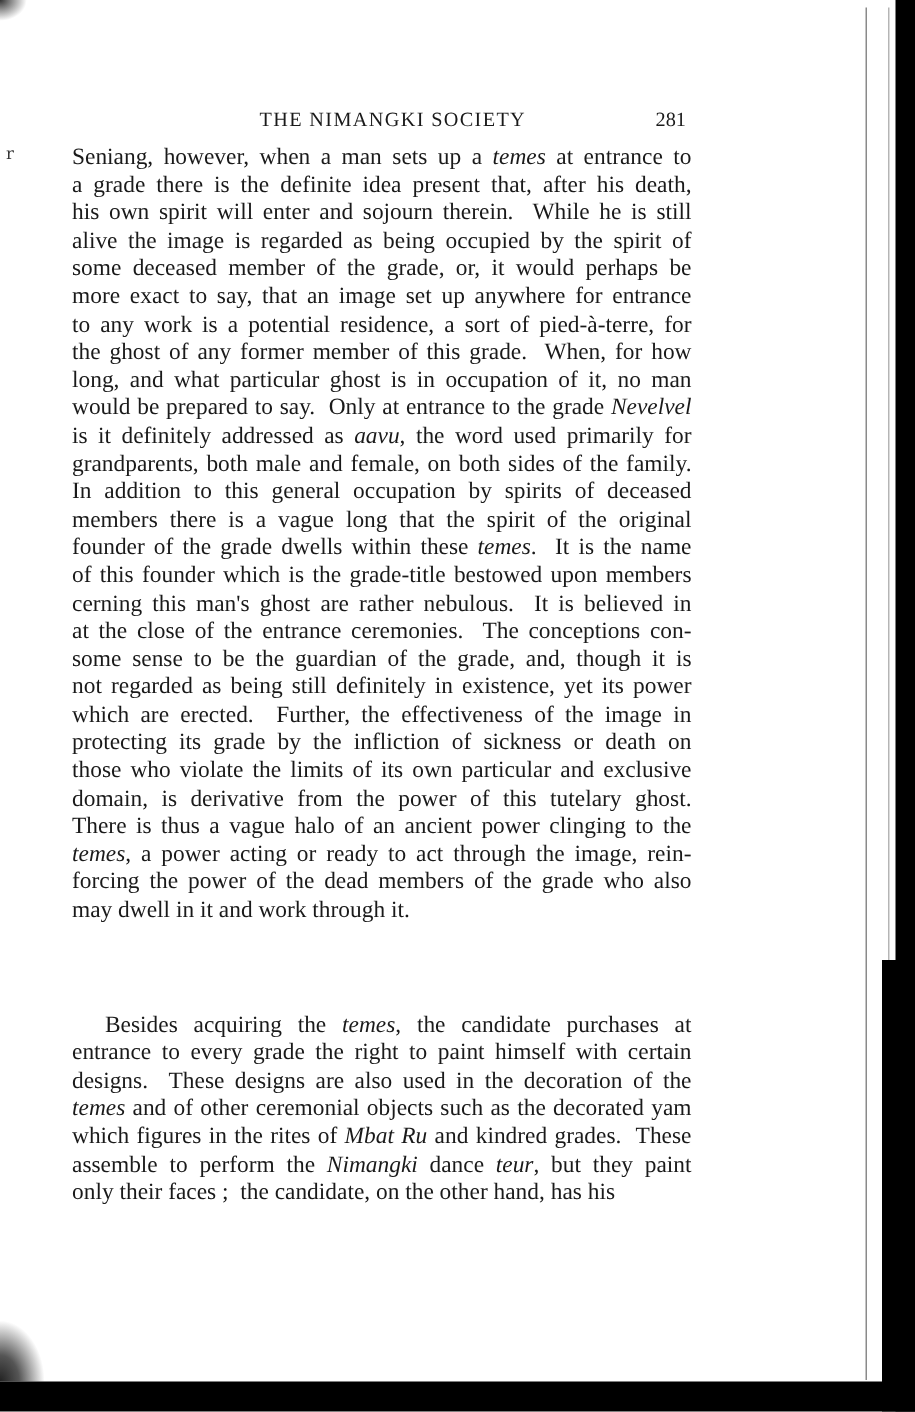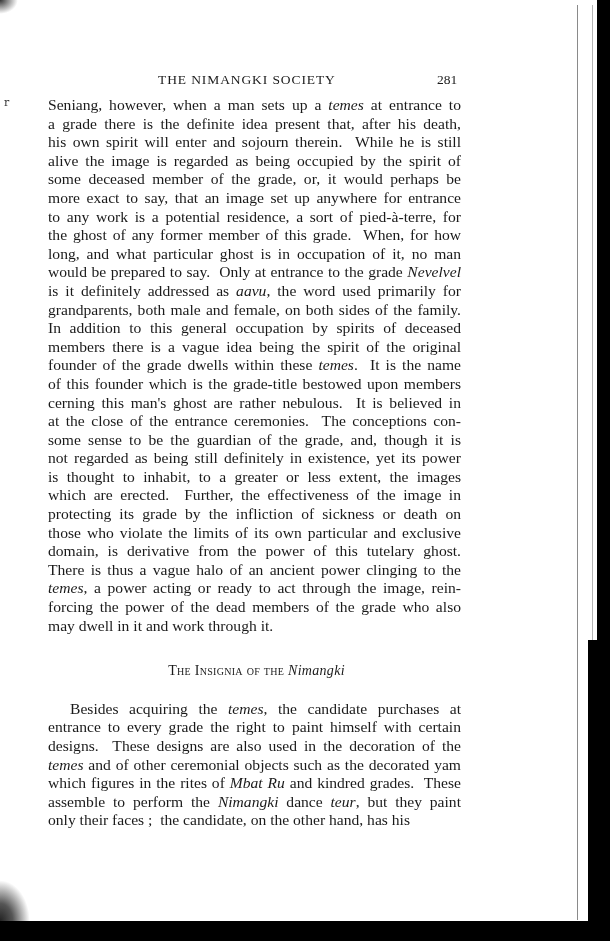--- a/index.html
+++ b/index.html
@@ -31,42 +31,42 @@
   }
   .corner-top {
     position: absolute; left: 0; top: 0; width: 18px; height: 14px;
     background: radial-gradient(ellipse at 0% 0%, #333 0%, rgba(255,255,255,0) 70%);
   }
   .stray-mark {
     position: absolute; left: 4px; top: 96px; font-size: 11px; color: #333;
     font-family: "DejaVu Serif", serif;
   }
   .running-head {
-    position: absolute; left: 158px; top: 72px; font-size: 13.5px; letter-spacing: 0.9px;
+    position: absolute; left: 173px; top: 72px; font-size: 13.5px; letter-spacing: 0.9px;
     font-family: "Liberation Serif", serif;
   }
   .page-number {
     position: absolute; left: 437px; top: 72px; font-size: 13.5px;
     font-family: "Liberation Serif", serif;
   }
   .text-block {
     position: absolute; left: 48px; top: 96px; width: 413px;
     font-family: "Liberation Serif", serif; font-size: 15.6px; line-height: 18.6px;
     text-align: justify;
   }
   .line { display: block; text-align: justify; text-align-last: justify; white-space: nowrap; height: 18.6px; }
   .line.last { text-align-last: left; }
   .para-gap { height: 27px; }
   .section-heading {
     display: block; text-align: center; font-size: 14px; letter-spacing: 0.3px;
     height: 18.6px; padding-left: 4px;
   }
   .sc { font-variant: small-caps; }
   .section-gap { height: 19px; }
-  .indent { padding-left: 22px; }
+  .indent { padding-left: 22px; margin-top: 12px; }
   em, i { font-style: italic; }
 </style>
 </head>
 <body>
 
 <div class="page">
   <div class="corner-top"></div>
   <div class="stray-mark">r</div>
 
   <div class="running-head">THE NIMANGKI SOCIETY</div>
@@ -80,43 +80,37 @@
         <span class="line"><span>alive the image is regarded as being occupied by the spirit of</span></span>
         <span class="line"><span>some deceased member of the grade, or, it would perhaps be</span></span>
         <span class="line"><span>more exact to say, that an image set up anywhere for entrance</span></span>
         <span class="line"><span>to any work is a potential residence, a sort of pied-à-terre, for</span></span>
         <span class="line"><span>the ghost of any former member of this grade.&nbsp; When, for how</span></span>
         <span class="line"><span>long, and what particular ghost is in occupation of it, no man</span></span>
         <span class="line"><span>would be prepared to say.&nbsp; Only at entrance to the grade </span><em>Nevelvel</em></span>
         <span class="line"><span>is it definitely addressed as </span><em>aavu</em><span>, the word used primarily for</span></span>
         <span class="line"><span>grandparents, both male and female, on both sides of the family.</span></span>
         <span class="line"><span>In addition to this general occupation by spirits of deceased</span></span>
-        <span class="line"><span>members there is a vague idea being the spirit of the original</span></span>
+        <span class="line"><span>members there is a vague long that the spirit of the original</span></span>
         <span class="line"><span>founder of the grade dwells within these </span><em>temes</em><span>.&nbsp; It is the name</span></span>
         <span class="line"><span>of this founder which is the grade-title bestowed upon members</span></span>
         <span class="line"><span>cerning this man's ghost are rather nebulous.&nbsp; It is believed in</span></span>
         <span class="line"><span>at the close of the entrance ceremonies.&nbsp; The conceptions con-</span></span>
         <span class="line"><span>some sense to be the guardian of the grade, and, though it is</span></span>
         <span class="line"><span>not regarded as being still definitely in existence, yet its power</span></span>
-        <span class="line"><span>is thought to inhabit, to a greater or less extent, the images</span></span>
         <span class="line"><span>which are erected.&nbsp; Further, the effectiveness of the image in</span></span>
         <span class="line"><span>protecting its grade by the infliction of sickness or death on</span></span>
         <span class="line"><span>those who violate the limits of its own particular and exclusive</span></span>
         <span class="line"><span>domain, is derivative from the power of this tutelary ghost.</span></span>
         <span class="line"><span>There is thus a vague halo of an ancient power clinging to the</span></span>
         <span class="line"><em>temes</em><span>, a power acting or ready to act through the image, rein-</span></span>
         <span class="line"><span>forcing the power of the dead members of the grade who also</span></span>
         <span class="line last"><span>may dwell in it and work through it.</span></span>
       </div>
     <div class="para-gap"></div>
-    <div class="section-heading">
-      <span class="sc">The Insignia of the</span>
-      <span> </span>
-      <em>Nimangki</em>
-    </div>
     <div class="section-gap"></div>
     <div id="para2">
         <span class="line indent"><span>Besides acquiring the </span><em>temes</em><span>, the candidate purchases at</span></span>
         <span class="line"><span>entrance to every grade the right to paint himself with certain</span></span>
         <span class="line"><span>designs.&nbsp; These designs are also used in the decoration of the</span></span>
         <span class="line"><em>temes</em><span> and of other ceremonial objects such as the decorated yam</span></span>
         <span class="line"><span>which figures in the rites of </span><em>Mbat Ru</em><span> and kindred grades.&nbsp; These</span></span>
         <span class="line"><span>assemble to perform the </span><em>Nimangki</em><span> dance </span><em>teur</em><span>, but they paint</span></span>
         <span class="line last"><span>only their faces ;&nbsp; the candidate, on the other hand, has his</span></span>
       </div>

